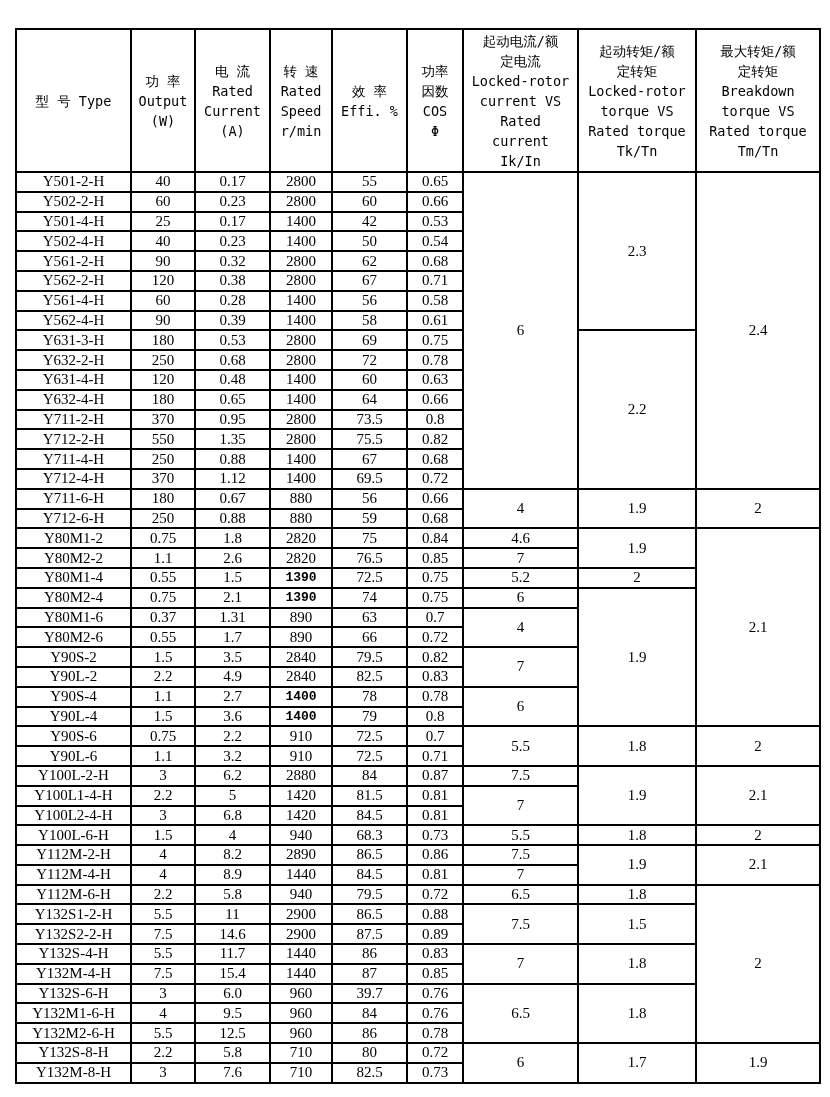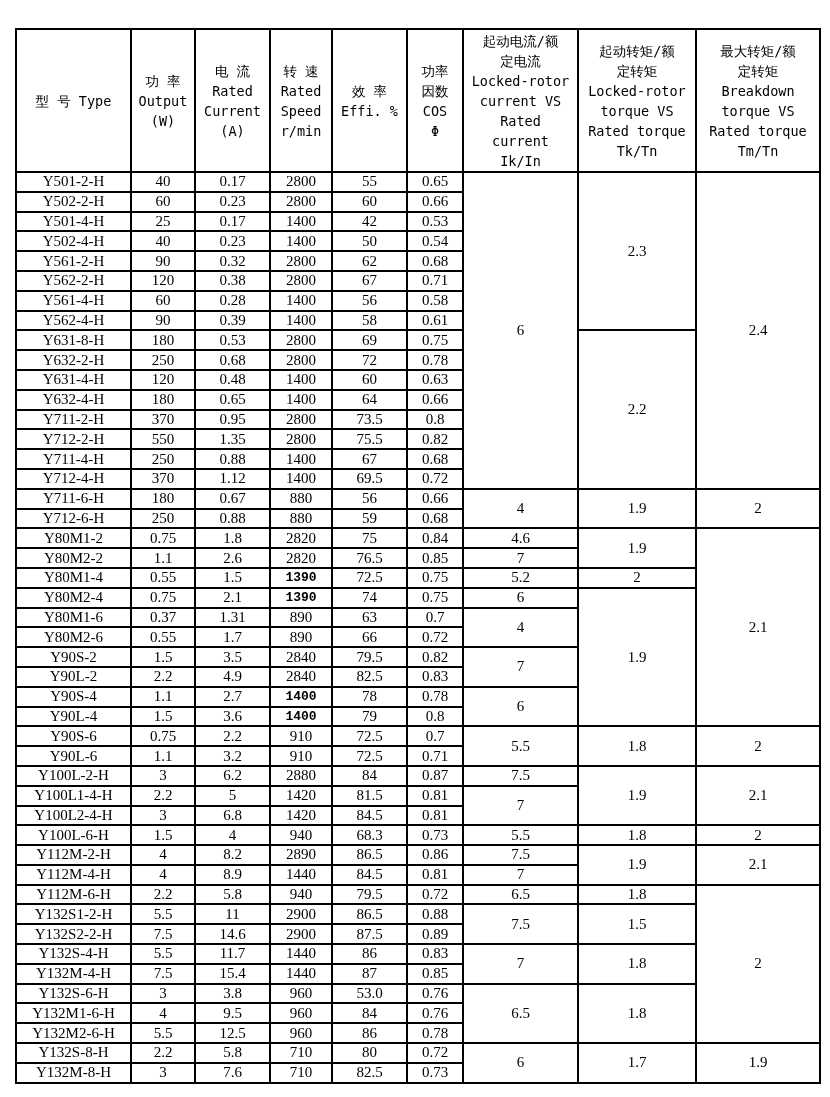--- a/index.html
+++ b/index.html
@@ -145,21 +145,21 @@
         </tr>
         <tr>
           <td>Y562-4-H</td>
           <td>90</td>
           <td>0.39</td>
           <td>1400</td>
           <td>58</td>
           <td>0.61</td>
         </tr>
         <tr>
-          <td>Y631-8-H</td>
+          <td>Y631-3-H</td>
           <td>180</td>
           <td>0.53</td>
           <td>2800</td>
           <td>69</td>
           <td>0.75</td>
           <td rowspan="8">2.2</td>
         </tr>
         <tr>
           <td>Y632-2-H</td>
           <td>250</td>
@@ -447,23 +447,23 @@
           <td>Y132M-4-H</td>
           <td>7.5</td>
           <td>15.4</td>
           <td>1440</td>
           <td>87</td>
           <td>0.85</td>
         </tr>
         <tr>
           <td>Y132S-6-H</td>
           <td>3</td>
-          <td>3.8</td>
+          <td>6.0</td>
           <td>960</td>
-          <td>53.0</td>
+          <td>39.7</td>
           <td>0.76</td>
           <td rowspan="3">6.5</td>
           <td rowspan="3">1.8</td>
         </tr>
         <tr>
           <td>Y132M1-6-H</td>
           <td>4</td>
           <td>9.5</td>
           <td>960</td>
           <td>84</td>

